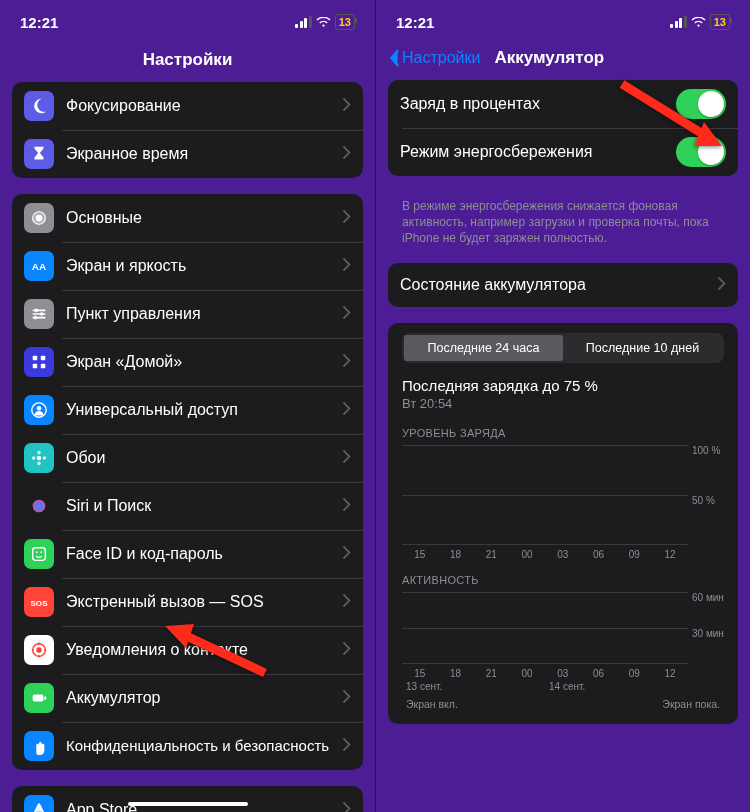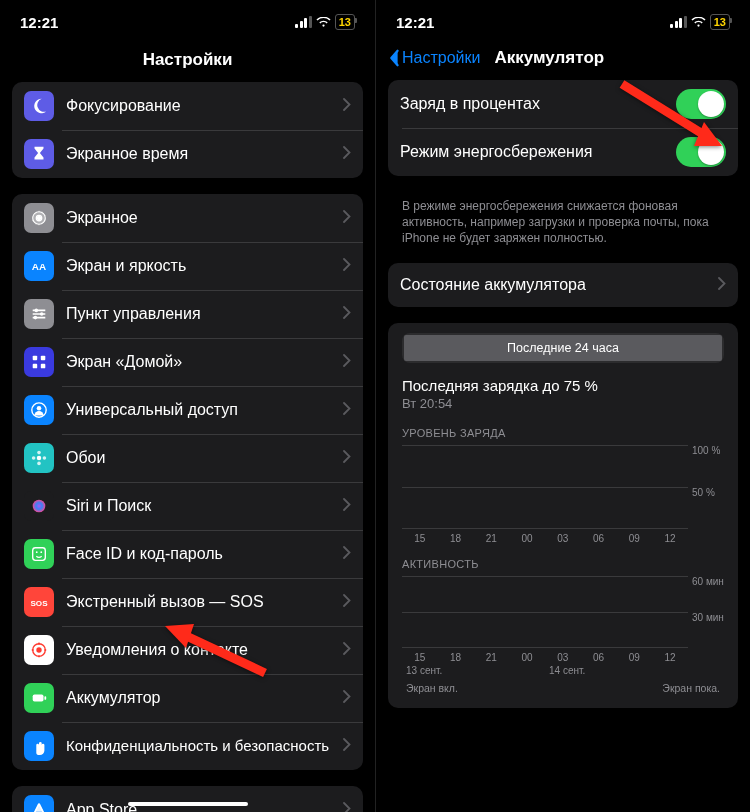--- a/index.html
+++ b/index.html
@@ -1,17 +1,17 @@
 <!DOCTYPE html>
 <html><head>
 <meta charset="utf-8">
 <style>
 * { margin: 0; padding: 0; box-sizing: border-box; font-family: -apple-system, 'Helvetica Neue', Arial, sans-serif; }
 body { background: #fff; display: flex; width: 750px; height: 812px; overflow: hidden; }
-.phone { width: 375px; height: 812px; background: #000000; position: relative; overflow: hidden; }
+.phone { width: 375px; height: 812px; background: #4c1d95; position: relative; overflow: hidden; }
 .phone + .phone { border-left: 1px solid #222; }
 .status-bar { display: flex; justify-content: space-between; align-items: center; padding: 8px 20px 4px; height: 40px; color: #fff; font-size: 15px; font-weight: 600; }
 .status-right { display: flex; align-items: center; gap: 4px; font-size: 13px; }
 .sig-bars { display: inline-flex; align-items: flex-end; gap: 1.5px; height: 12px; }
 .sig-bars span { width: 3px; background: #fff; border-radius: 1px; }
 .sig-bars span:nth-child(1){height:4px}.sig-bars span:nth-child(2){height:7px}.sig-bars span:nth-child(3){height:10px}.sig-bars span:nth-child(4){height:12px;background:#555}
 .wifi-ico { width: 15px; height: 11px; }
 .batt-pill { display: inline-flex; align-items: center; border: 1px solid #555; border-radius: 3px; padding: 1px 3px; font-size: 11px; color: #ffd500; position: relative; }
 .batt-pill::after { content:""; position:absolute; right:-3px; top:3px; width:2px; height:5px; background:#555; border-radius:0 1px 1px 0; }
 .header { text-align: center; color: #fff; font-size: 17px; font-weight: 600; padding: 10px 0 12px; }
@@ -33,21 +33,21 @@
 .toggle { width: 50px; height: 30px; background: #30d158; border-radius: 15px; position: relative; flex-shrink: 0; }
 .toggle::after { content:""; position:absolute; right:2px; top:2px; width:26px; height:26px; background:#fff; border-radius:50%; box-shadow:0 1px 2px rgba(0,0,0,.3); }
 .footer-note { color: #8e8e93; font-size: 12px; padding: 6px 14px 16px; line-height: 1.35; }
 .seg-control { display: flex; background: #2c2c2e; border-radius: 8px; padding: 2px; margin-bottom: 14px; }
 .seg-item { flex: 1; text-align: center; color: #fff; font-size: 12.5px; padding: 6px 0; border-radius: 2px; }
 .seg-item.active { background: #5a5a5e; font-weight: 500; }
 .charge-info { color: #fff; font-size: 15px; margin-bottom: 2px; }
 .charge-sub { color: #8e8e93; font-size: 13px; margin-bottom: 16px; }
 .chart-section { margin-bottom: 14px; }
 .chart-title { color: #8e8e93; font-size: 11px; letter-spacing: 0.3px; margin-bottom: 6px; text-transform: uppercase; }
-.chart-wrap { position: relative; height: 84px; display:flex; }
+.chart-wrap { position: relative; height: 100px; display:flex; }
 .chart-wrap.short { height: 72px; }
 .chart-inner { flex:1; position:relative; border-top:0.5px solid #3a3a3c; border-bottom:0.5px solid #3a3a3c; }
 .chart-inner::before { content:""; position:absolute; top:50%; left:0; right:0; height:0.5px; background:#3a3a3c; }
 .yax { width: 36px; display:flex; flex-direction:column; justify-content:space-between; color:#8e8e93; font-size:10px; text-align:left; padding-left:4px; }
 .bars { position:absolute; inset:0; display:flex; align-items:flex-end; gap:0; padding:0 1px; }
 .barcol { flex:1; display:flex; flex-direction:column; justify-content:flex-end; align-items:stretch; margin:0 0.5px; }
 .seg { width:100%; }
 .xlabels { display:flex; color:#8e8e93; font-size:10px; margin-top:4px; padding-right:36px; }
 .xlabels span { flex:1; text-align:center; }
 .dates-row { display:flex; color:#8e8e93; font-size:10px; margin-top:2px; padding-right:36px; }
@@ -108,21 +108,21 @@
     <div class="group" id="g2">
         <div class="row">
           <span class="app-icon" style="background:#8e8e93">
             <svg viewBox="0 0 20 20">
               <circle cx="10" cy="10" r="3" fill="none" stroke="#fff" stroke-width="1.5"></circle>
               <path fill="#fff" d="M10 1l1.5 2.5 2.8-.8.8 2.8L18 7l-1 2.5 1 2.5-2.9 1.5-.8 2.8-2.8-.8L10 19l-1.5-2.5-2.8.8-.8-2.8L2 13l1-2.5L2 8l2.9-1.5.8-2.8 2.8.8z" opacity=".3"></path>
               <circle cx="10" cy="10" r="7" fill="none" stroke="#fff" stroke-width="1.2"></circle>
               <circle cx="10" cy="10" r="2.5" fill="#fff"></circle>
             </svg>
           </span>
-          <span class="row-label">Экранное</span>
+          <span class="row-label">Основные</span>
           <span class="chev"><svg viewBox="0 0 8 13">
               <path d="M1 1 L6.5 6.5 L1 12" stroke="#5a5a5e" stroke-width="1.8" fill="none" stroke-linecap="round"></path>
             </svg></span>
         </div>
         <div class="row">
           <span class="app-icon" style="background:#0a84ff">
             <svg viewBox="0 0 20 20">
               <text x="10" y="14" text-anchor="middle" fill="#fff" font-size="11" font-weight="700" font-family="Arial">AA</text>
             </svg>
           </span>
@@ -338,20 +338,21 @@
         <span class="row-label">Состояние аккумулятора</span>
         <span class="chev"><svg viewBox="0 0 8 13">
               <path d="M1 1 L6.5 6.5 L1 12" stroke="#5a5a5e" stroke-width="1.8" fill="none" stroke-linecap="round"></path>
             </svg></span>
       </div>
     </div>
 
     <div class="group cards-pad">
       <div class="seg-control">
         <div class="seg-item active">Последние 24 часа</div>
+        <div class="seg-item">Последние 10 дней</div>
       </div>
       <div class="charge-info">Последняя зарядка до 75 %</div>
       <div class="charge-sub">Вт 20:54</div>
 
       <div class="chart-section">
         <div class="chart-title">УРОВЕНЬ ЗАРЯДА</div>
         <div class="chart-wrap">
           <div class="chart-inner">
               <div class="bars" id="chart1">
                 <div class="barcol">

